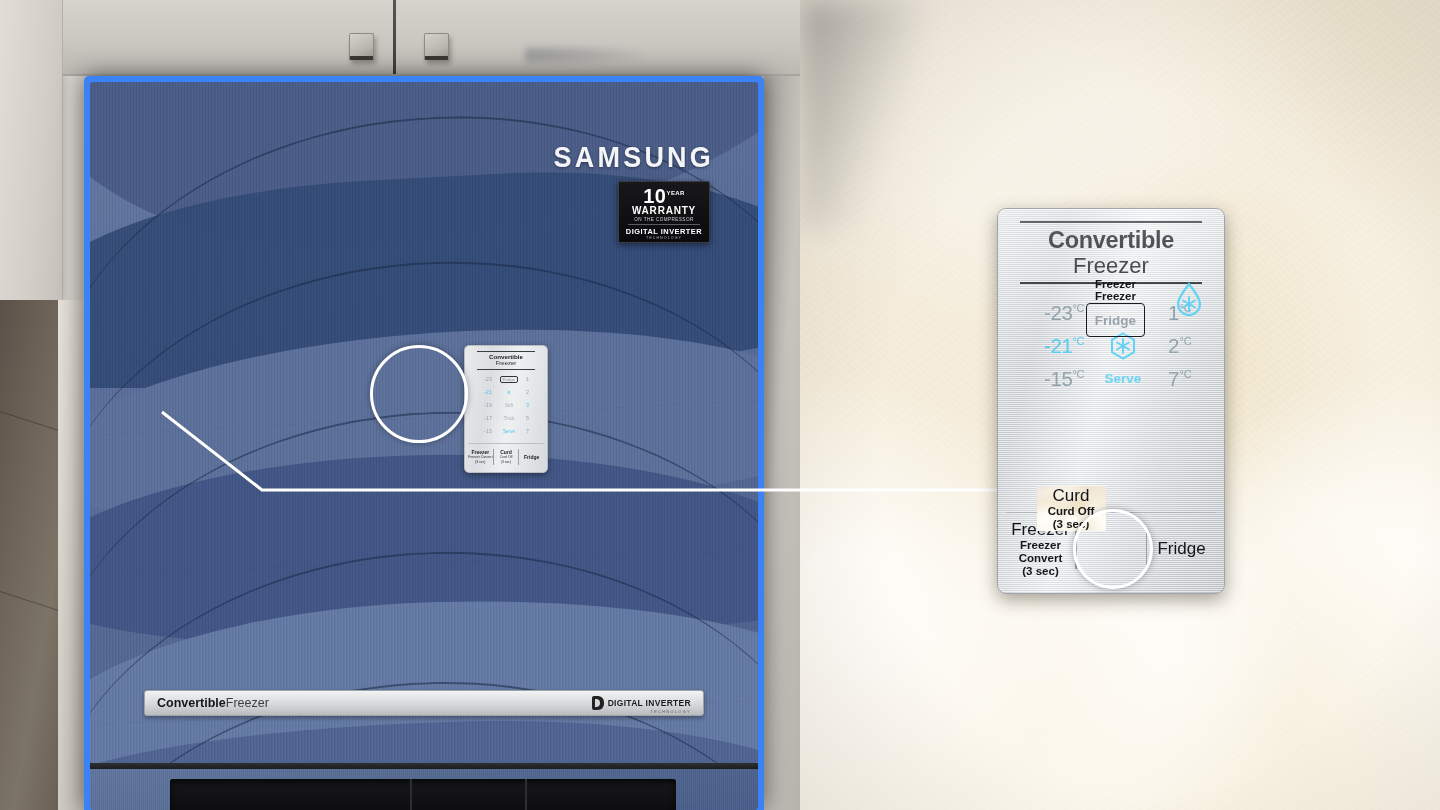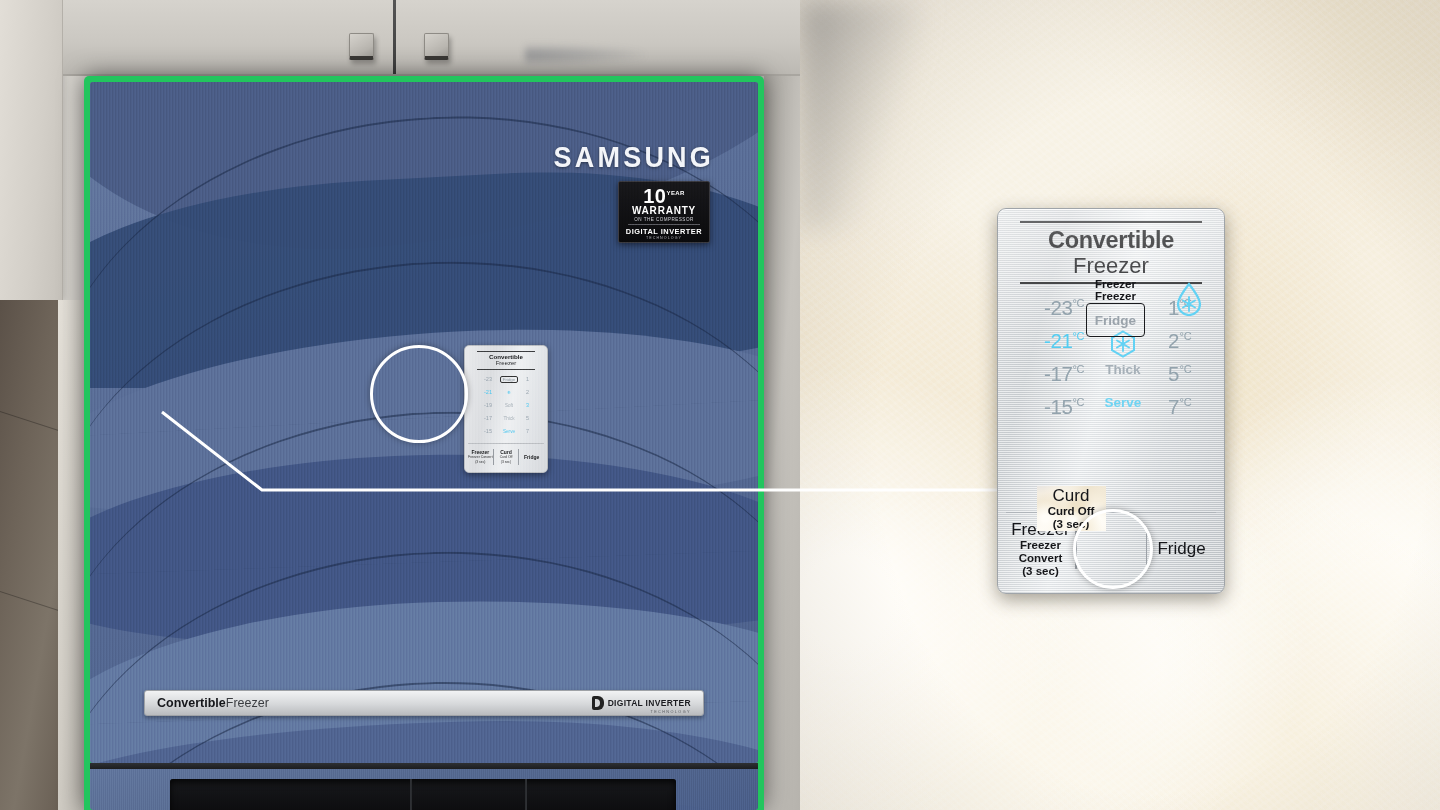--- a/index.html
+++ b/index.html
@@ -58,21 +58,21 @@
   }
   .cab-top .shadowcast{
     position:absolute; top:44px; left:462px; width:120px; height:22px;
     background:radial-gradient(ellipse at left,rgba(90,95,105,.45),rgba(90,95,105,0) 75%);
     filter:blur(3px);
   }
 
   
   .fridge{
     position:absolute; left:84px; top:76px; width:680px; height:734px;
-    background:#22c55e;
+    background:#3b82f6;
     border-radius:5px 5px 0 0;
     box-shadow:0 0 24px rgba(0,0,0,.55);
   }
   .fridge-right-gap{
     position:absolute; left:764px; top:76px; width:36px; height:734px;
     background:linear-gradient(95deg,#aaa7a1,#c8c5bf 45%,#b6b3ad);
   }
 
   
   .door-upper{
@@ -247,21 +247,21 @@
     border-radius:9px; border:1px solid #9fa4a9;
     box-shadow:0 6px 18px rgba(60,50,35,.45), inset 0 1px 0 rgba(255,255,255,.8);
     overflow:hidden;
   }
   .bp-head{ padding:12px 22px 0; }
   .bp-rule{ height:2px; background:#1d1e20; }
   .bp-t1{ text-align:center; font-size:23.5px; font-weight:700; color:#101113; line-height:26px; letter-spacing:-.3px; margin-top:4px;}
   .bp-t2{ text-align:center; font-size:22px; font-weight:400; color:#16171a; line-height:25px; margin-bottom:4px;}
 
   .bp-rows{ margin-top:12px; padding:0 12px; position:relative; }
-  .bp-row{ display:flex; align-items:flex-start; height:33px; }
+  .bp-row{ display:flex; align-items:center; height:33px; }
   .bp-left{ width:74px; text-align:right; font-size:20.5px; color:#93a3ad; letter-spacing:-.4px; }
   .bp-left sup{ font-size:11px; vertical-align:super; }
   .bp-mid{ flex:1; text-align:center; font-size:13.5px; font-weight:700; color:#a6b0b8; }
   .bp-right{ width:50px; text-align:left; padding-left:6px; font-size:20.5px; color:#93a3ad; }
   .bp-right sup{ font-size:11px; vertical-align:super; }
   .active-cyan{ color:#53cdf2 !important; }
   .mid-cyan{ color:#6fd4f3 !important; }
 
   
   .fc-wrap{
@@ -486,25 +486,20 @@
                 <line x1="15" y1="8" x2="15" y2="22"></line>
                 <line x1="9" y1="11.5" x2="21" y2="18.5"></line>
                 <line x1="21" y1="11.5" x2="9" y2="18.5"></line>
               </g>
             </svg>
           </span>
           <span class="bp-right"><span>2</span><sup>°C</sup></span>
         </div>
 
 
-        <div class="bp-row">
-          <span class="bp-left"><span>-17</span><sup>°C</sup></span>
-          <span class="bp-mid">Thick</span>
-          <span class="bp-right"><span>5</span><sup>°C</sup></span>
-        </div>
 
         <div class="bp-row">
           <span class="bp-left"><span>-15</span><sup>°C</sup></span>
           <span class="bp-mid mid-cyan">Serve</span>
           <span class="bp-right"><span>7</span><sup>°C</sup></span>
         </div>
       </div>
 
       <div class="bp-btns">
         <div class="bp-btn">

